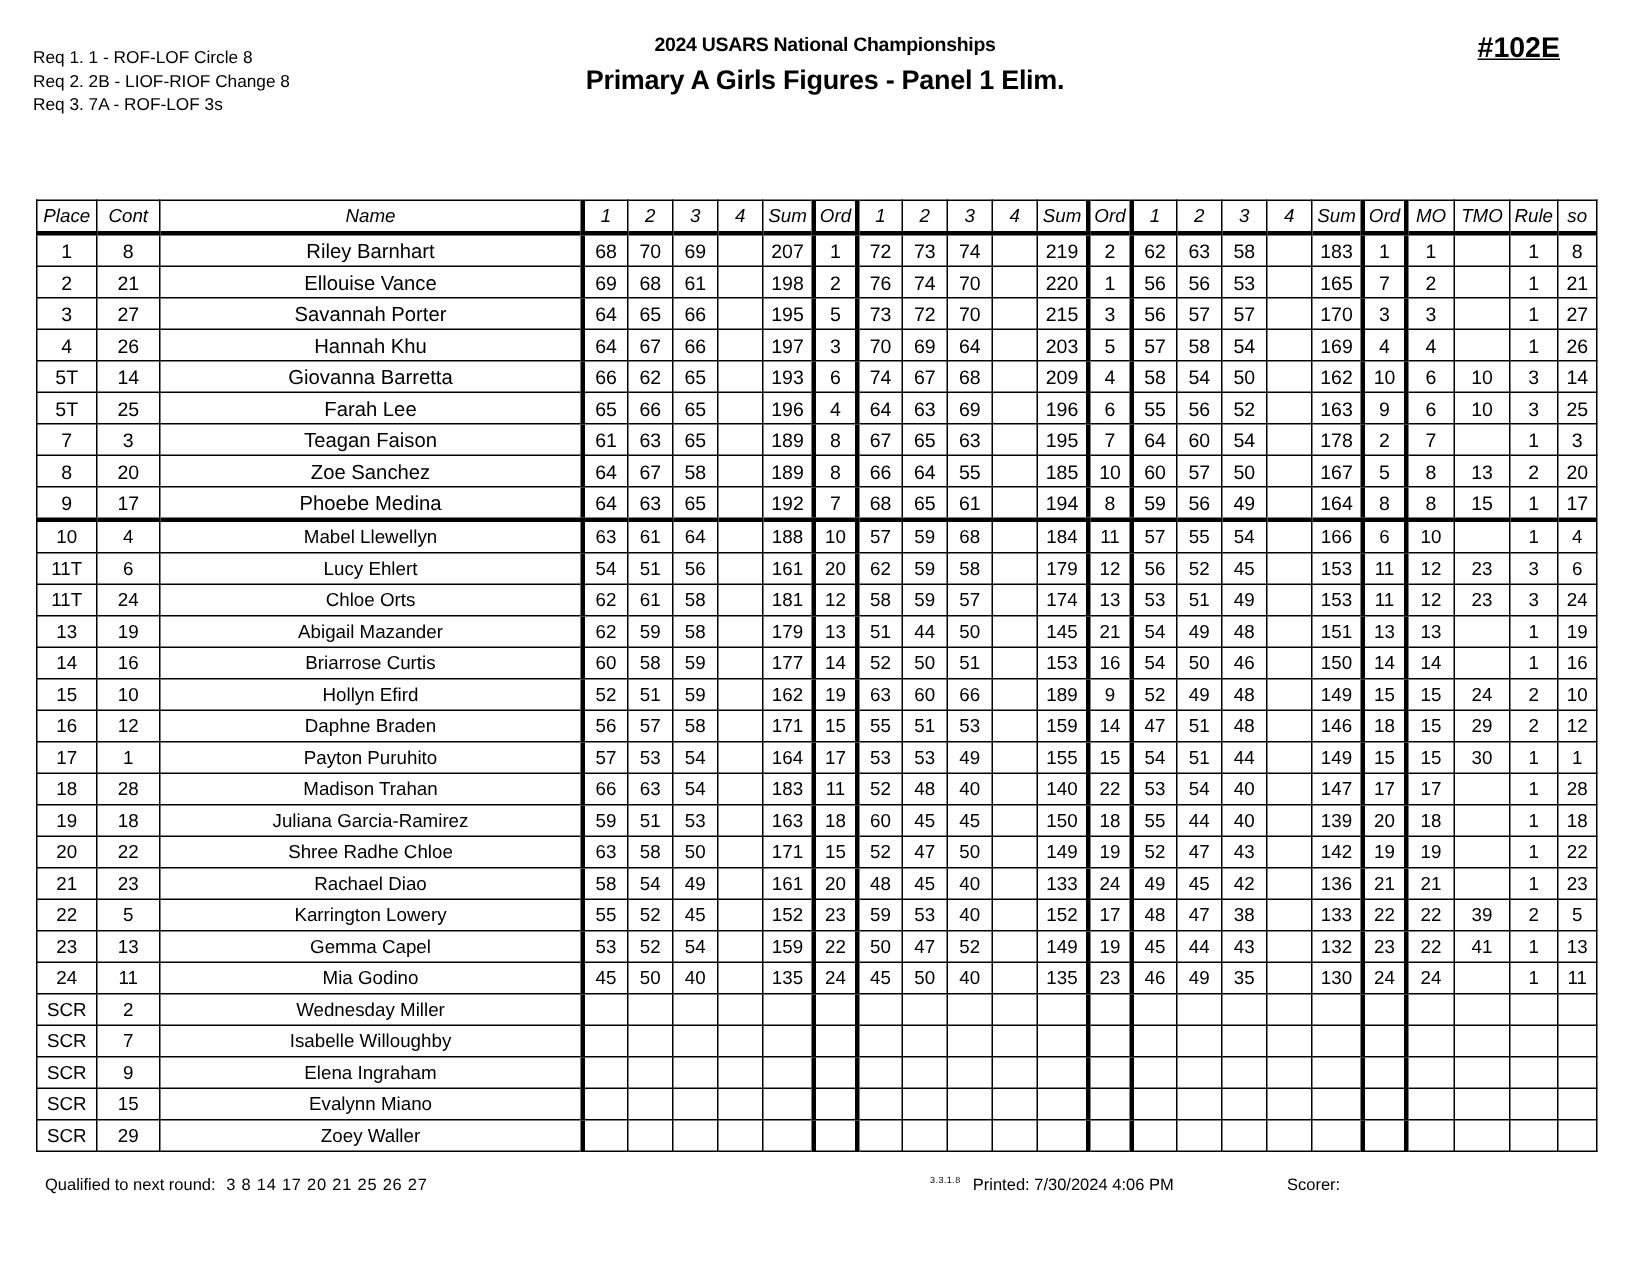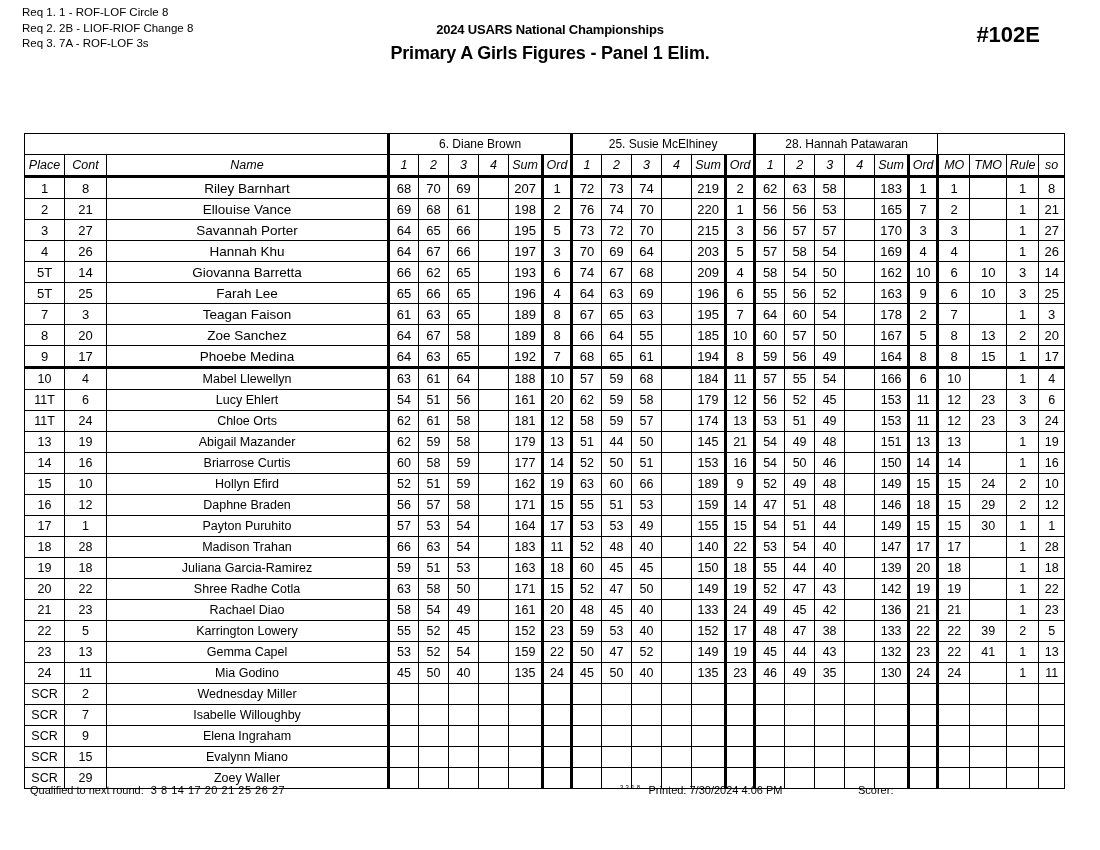--- a/index.html
+++ b/index.html
@@ -18,21 +18,21 @@
   }
 
   
   #header {
     position: relative;
     height: 118px;
   }
   #req-block {
     position: absolute;
     left: 22px;
-    top: 5px;
+    top: 32px;
     font-size: 11.5px;
     line-height: 15.5px;
     white-space: nowrap;
   }
   .req-line { display: block; }
 
   #title-block {
     position: absolute;
     left: 0;
     right: 0;
@@ -56,22 +56,23 @@
     letter-spacing: -0.2px;
   }
   #title-report {
     font-size: 15px;
     line-height: 21px;
   }
   #event-number {
     position: absolute;
     right: 60px;
     top: 22px;
-    font-size: 22px;
+    font-size: 19px;
     font-weight: bold;
+    text-decoration: underline;
   }
 
   
   #sheet {
     position: absolute;
     left: 24px;
     top: 133px;
     width: 1012px;
     border-collapse: collapse;
     table-layout: fixed;
@@ -199,27 +200,20 @@
       <col style="width:30px">
       <col style="width:34px">
       <col style="width:29px">
     <col style="width:32px">
     <col style="width:37px">
     <col style="width:32px">
     <col style="width:26px">
   </colgroup>
 
   <thead>
-    <tr class="judge-band">
-      <td class="band-empty" colspan="3"></td>
-      <td class="judge-name vsep-l" colspan="6">6.  Diane Brown</td>
-      <td class="judge-name vsep-l" colspan="6">25.  Susie McElhiney</td>
-      <td class="judge-name vsep-l" colspan="6">28.  Hannah Patawaran</td>
-      <td class="band-empty-right" colspan="4"></td>
-    </tr>
 
     <tr class="col-head">
       <td>Place</td>
       <td>Cont</td>
       <td class="h-left">Name</td>
 
       <td class="vsep-l">1</td>
       <td>2</td>
       <td>3</td>
       <td>4</td>
@@ -757,21 +751,21 @@
         <td>139</td>
         <td class="vsep-l vsep-r ord-cell">20</td>
         <td>18</td>
         <td></td>
         <td>1</td>
         <td>18</td>
       </tr>
       <tr>
         <td>20</td>
         <td>22</td>
-        <td class="name-cell">Shree Radhe Cotla</td>
+        <td class="name-cell">Shree Radhe Chloe</td>
         <td class="vsep-l">63</td>
         <td>58</td>
         <td>50</td>
         <td></td>
         <td>171</td>
         <td class="vsep-l ord-cell">15</td>
         <td class="vsep-l">52</td>
         <td>47</td>
         <td>50</td>
         <td></td>

